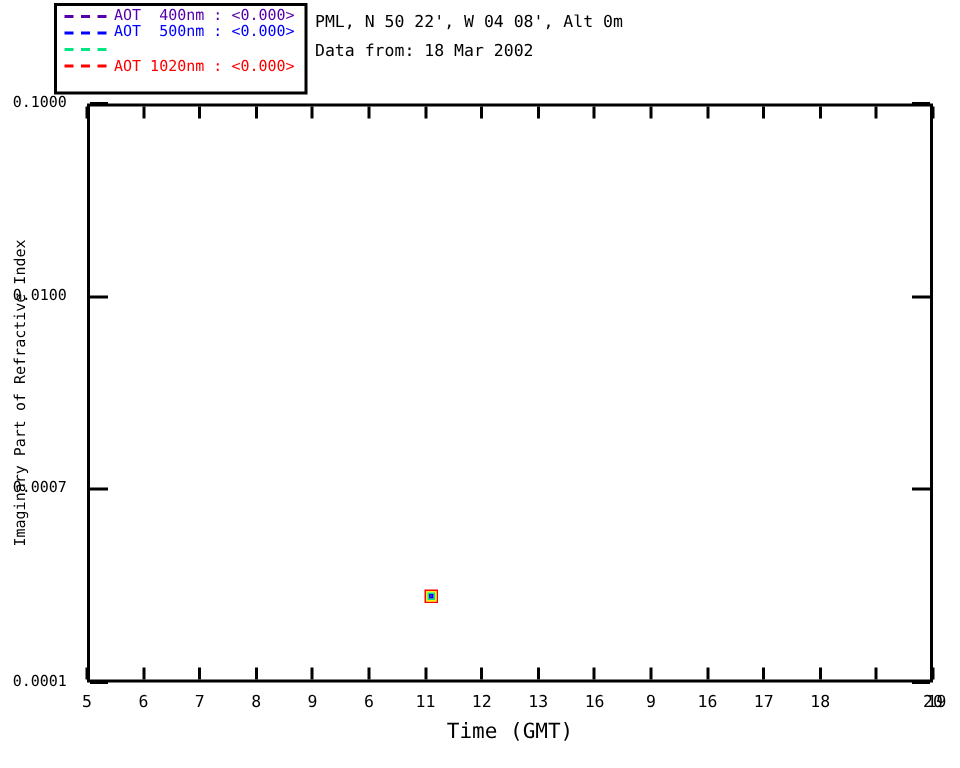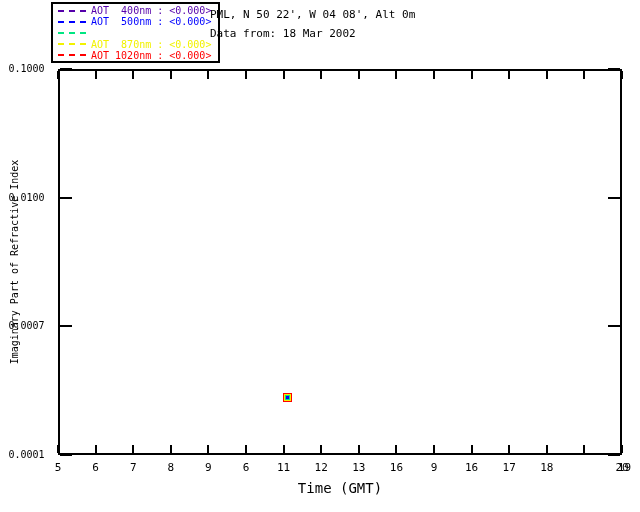--- a/index.html
+++ b/index.html
@@ -8,21 +8,20 @@
     font-family:"DejaVu Sans Mono", monospace;
     color:#000000;
   }
   .canvas { position:relative; width:640px; height:512px; background:#ffffff; }
 
   
   .legend-box {
     position:absolute; left:36px; top:2px; width:169px; height:61px;
     border:2px solid #000; box-sizing:border-box; background:#ffffff;
     padding:1px 0 0 5px;
-    margin-left:15px;
   }
   .legend-row { display:flex; align-items:center; height:11.2px; }
   .legend-dash { width:28px; height:0; border-top:2px dashed currentColor; margin-right:5px; flex:0 0 auto; }
   .legend-text { white-space:pre; font-size:10px; line-height:11px; }
 
   
   .header-block { position:absolute; left:210px; top:5px; }
   .header-line { white-space:pre; font-size:11px; line-height:19px; color:#000; }
 
   
@@ -61,24 +60,20 @@
       <div class="legend-row">
         <span class="legend-dash" style="color: rgb(85, 0, 170);"></span>
         <span class="legend-text" style="color: rgb(85, 0, 170);">AOT  400nm : &lt;0.000&gt;</span>
       </div>
       <div class="legend-row">
         <span class="legend-dash" style="color: rgb(0, 0, 255);"></span>
         <span class="legend-text" style="color: rgb(0, 0, 255);">AOT  500nm : &lt;0.000&gt;</span>
       </div>
       <div class="legend-row">
         <span class="legend-dash" style="color: rgb(0, 230, 130);"></span>
-      </div>
-      <div class="legend-row">
-        <span class="legend-dash" style="color: rgb(242, 242, 0);"></span>
-        <span class="legend-text" style="color: rgb(242, 242, 0);">AOT  870nm : &lt;0.000&gt;</span>
       </div>
       <div class="legend-row">
         <span class="legend-dash" style="color: rgb(255, 0, 0);"></span>
         <span class="legend-text" style="color: rgb(255, 0, 0);">AOT 1020nm : &lt;0.000&gt;</span>
       </div>
     </div>
 
   <div class="header-block">
     <div class="header-line">PML, N 50 22', W 04 08', Alt 0m</div>
     <div class="header-line">Data from: 18 Mar 2002</div>

